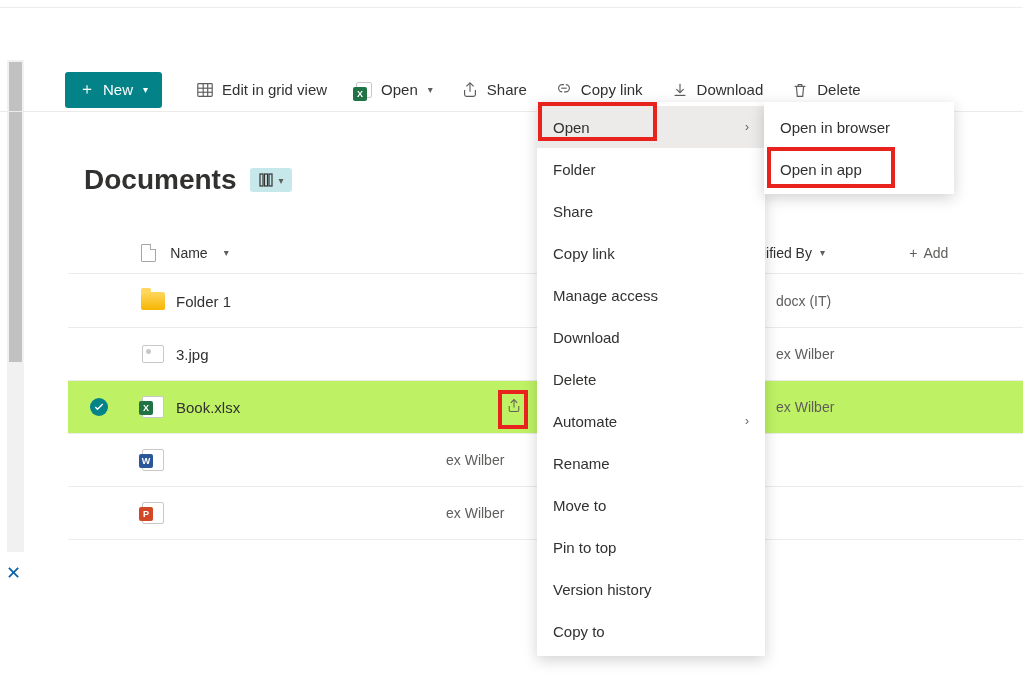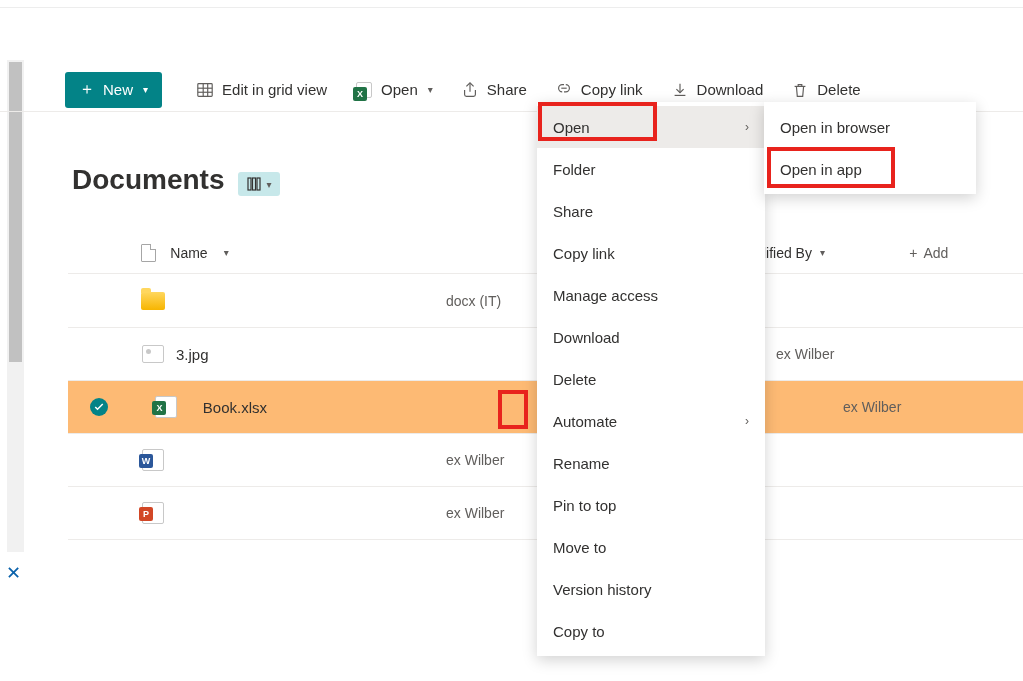--- a/index.html
+++ b/index.html
@@ -14,40 +14,40 @@
   
   .toolbar { position:absolute; top:68px; left:0; right:0; height:44px; display:flex; align-items:center; gap:0px; padding-left:65px; border-bottom:1px solid #edebe9; }
   .btn-new { display:flex; align-items:center; gap:8px; background:#038387; color:#fff; font-size:15px; height:36px; padding:0 14px; border-radius:3px; cursor:pointer; margin-right:20px;}
   .btn-new .plus { font-size:16px; font-weight:300; }
   .btn-new .chev { font-size:10px; margin-left:2px; }
   .tool { display:flex; align-items:center; gap:8px; font-size:15px; color:#323130; padding:0 14px; height:44px; cursor:pointer; }
   .tool .ic { width:18px; height:18px; display:flex; align-items:center; justify-content:center; color:#605e5c; }
   .tool .chev { font-size:10px; color:#605e5c; margin-left:2px; }
 
   
-  .lib-title-row { position:absolute; top:164px; left:72px; display:flex; align-items:flex-end; gap:14px; }
+  .lib-title-row { position:absolute; top:164px; left:84px; display:flex; align-items:center; gap:14px; }
   .lib-title { font-size:28px; font-weight:600; }
   .view-chip { display:flex; align-items:center; gap:4px; background:#c7e8ea; padding:4px 8px; border-radius:3px; cursor:pointer; color:#323130; font-size:12px;}
   .view-chip svg { width:16px; height:16px; }
 
   
   .thead { position:absolute; top:232px; left:68px; right:0; height:42px; border-bottom:1px solid #edebe9; display:flex; align-items:center; font-size:14px; color:#323130; }
   .col-sel { width:62px; }
   .col-ico { width:46px; display:flex; align-items:center; justify-content:center; }
   .col-name { width:330px; display:flex; align-items:center; gap:16px; cursor:pointer; }
   .col-actions { width:80px; }
   .col-mod { width:190px; display:flex; align-items:center; gap:8px; }
   .col-modby { width:180px; display:flex; align-items:center; gap:8px; }
   .col-add { width:120px; display:flex; align-items:center; gap:6px; color:#605e5c; }
   .hchev { font-size:10px; color:#605e5c; }
 
   
   .rows { position:absolute; top:275px; left:68px; right:0; }
   .row { height:53px; border-bottom:1px solid #edebe9; display:flex; align-items:center; font-size:15px; }
-  .row.sel { background:#fdba74;justify-content:space-between; }
+  .row.sel { background:#bef264; }
   .row .col-name { font-size:15px; }
   .check { width:18px; height:18px; border-radius:50%; background:#038387; display:flex; align-items:center; justify-content:center; }
   .check svg { width:12px; height:12px; fill:#fff; }
   .row-actions { display:flex; align-items:center; gap:18px; color:#605e5c; }
   .row-actions svg { width:16px; height:16px; }
 
   
   .fico { width:22px; height:22px; display:flex; align-items:center; justify-content:center; font-size:9px; font-weight:700; color:#fff; border-radius:2px; position:relative;}
   .fico.folder { background:linear-gradient(#ffd75e,#f7b500); width:24px; height:18px; border-radius:2px;}
   .fico.folder::before { content:""; position:absolute; top:-4px; left:0; width:10px; height:5px; background:#ffd75e; border-radius:2px 2px 0 0;}
@@ -60,21 +60,21 @@
   .fico.ppt { background:#fff; border:1px solid #c8c8c8;}
   .fico.ppt::before{content:"P";position:absolute;left:-4px;top:4px;width:14px;height:14px;background:#d24726;display:flex;align-items:center;justify-content:center;border-radius:2px;}
 
   
   .ctx { position:absolute; top:102px; left:537px; width:228px; background:#fff; box-shadow:0 4px 14px rgba(0,0,0,.18); padding:4px 0; z-index:20; }
   .ctx-item { height:42px; display:flex; align-items:center; justify-content:space-between; padding:0 16px; font-size:15px; color:#323130; cursor:pointer; }
   .ctx-item.hover { background:#edebe9; }
   .ctx-item .sub { font-size:12px; color:#605e5c; }
 
   
-  .submenu { position:absolute; top:102px; left:764px; width:212px; background:#fff; box-shadow:0 4px 14px rgba(0,0,0,.18); padding:4px 0; z-index:20; }
+  .submenu { position:absolute; top:102px; left:764px; width:190px; background:#fff; box-shadow:0 4px 14px rgba(0,0,0,.18); padding:4px 0; z-index:20; }
   .submenu .ctx-item { height:42px; }
 
   
   .hl { position:absolute; border:4px solid #e8231d; z-index:30; pointer-events:none; }
   .hl1 { top:102px; left:538px; width:119px; height:39px; }
   .hl2 { top:147px; left:767px; width:128px; height:41px; }
   .hl3 { top:390px; left:498px; width:30px; height:39px; }
 
   .doc-blank { width:15px; height:18px; border:1px solid #a6a6a6; border-radius:1px; position:relative; }
   .doc-blank::after { content:""; position:absolute; right:-1px; top:-1px; width:5px; height:5px; background:#fff; border-left:1px solid #a6a6a6; border-bottom:1px solid #a6a6a6; }
@@ -189,20 +189,21 @@
     <span>Add</span>
   </div>
 </div>
 
 <div class="rows" id="rows-container">
     <div class="row">
       <div class="col-sel" style="display: flex; align-items: center; justify-content: center;"></div>
       <div class="col-ico">
         <div class="fico folder"></div>
       </div>
+      <div class="col-name">Folder 1</div>
       <div class="col-actions"></div>
       <div class="col-mod"></div>
       <div class="col-modby modby-text"> docx (IT)</div>
     </div>
     <div class="row">
       <div class="col-sel" style="display: flex; align-items: center; justify-content: center;"></div>
       <div class="col-ico">
         <div class="fico img"></div>
       </div>
       <div class="col-name">3.jpg</div>
@@ -283,24 +284,24 @@
       <span>Delete</span>
     </div>
     <div class="ctx-item">
       <span>Automate</span>
       <span class="sub">›</span>
     </div>
     <div class="ctx-item">
       <span>Rename</span>
     </div>
     <div class="ctx-item">
+      <span>Move to</span>
+    </div>
+    <div class="ctx-item">
       <span>Pin to top</span>
-    </div>
-    <div class="ctx-item">
-      <span>Move to</span>
     </div>
     <div class="ctx-item">
       <span>Version history</span>
     </div>
     <div class="ctx-item">
       <span>Copy to</span>
     </div>
   </div>
 
 <div class="submenu" id="submenu">

